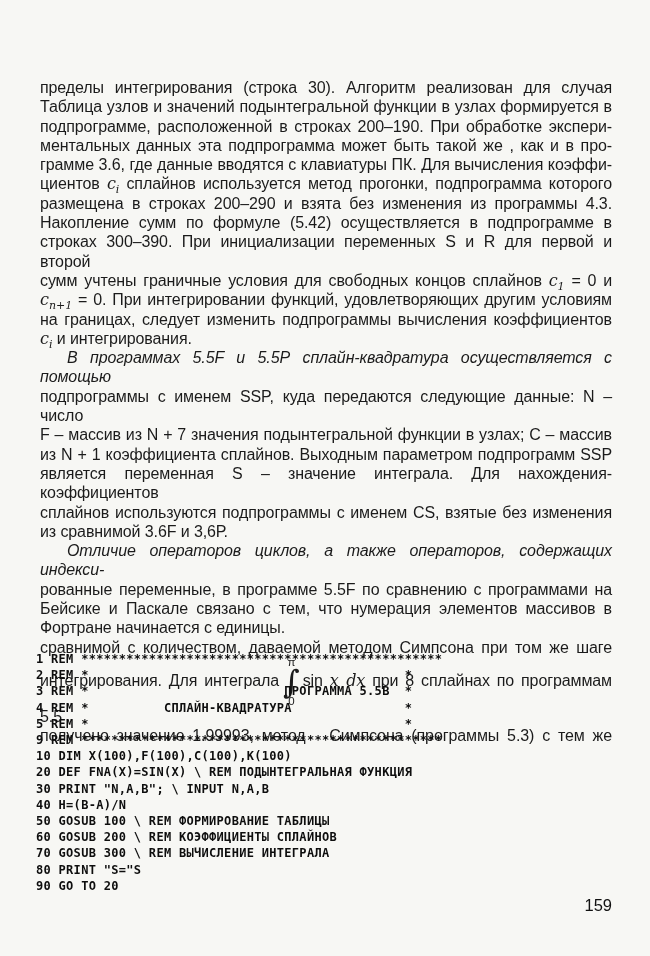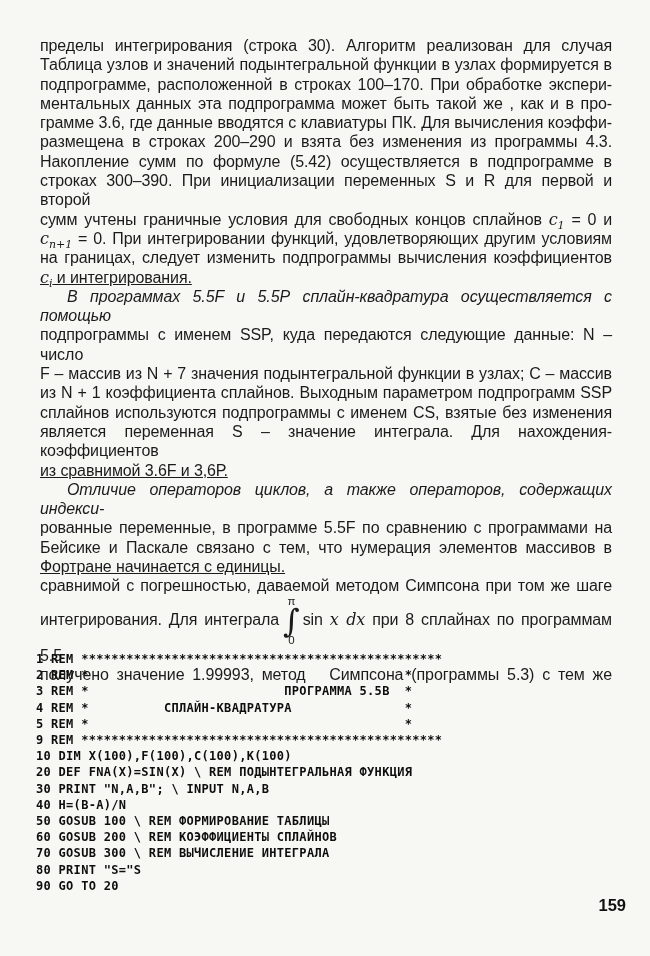--- a/index.html
+++ b/index.html
@@ -19,21 +19,20 @@
     color:#1b1b1b;
   }
   .para{margin:0;}
   .tline{
     text-align:justify;
     text-align-last:justify;
     -moz-text-align-last:justify;
   }
   .tline.tlast{
     text-align-last:left;
-    text-decoration:underline;
     -moz-text-align-last:left;
   }
   .tline.tindent{text-indent:27px;font-style:italic;}
   .mvar{
     font-family:"DejaVu Serif",serif;
     font-style:italic;
   }
   .mvar sub{
     font-size:11px;
     line-height:0;
@@ -61,62 +60,63 @@
     font-family:"DejaVu Sans Mono",monospace;
     font-size:12px;
     line-height:16.2px;
     font-weight:bold;
     letter-spacing:0.3px;
     white-space:pre;
     color:#0e0e0e;
   }
   .page-number{
     position:absolute;
-    top:896px;right:24px;
+    top:896px;right:38px;
     font-size:16.5px;
-    font-weight:bold;
+    font-weight:normal;
     color:#111;
   }
 </style>
 </head>
 <body>
 
 <div class="page" style="background: rgb(247, 247, 244);">
-  <div class="text-block" style="color: rgb(27, 27, 27);">
+  <div class="text-block" style="color: rgb(27, 27, 27); margin-top: 42px;">
       <div class="para">
         <div class="tline">пределы интегрирования (строка 30). Алгоритм реализован для случая</div>
         <div class="tline">Таблица узлов и значений подынтегральной функции в узлах формируется в</div>
-        <div class="tline">подпрограмме, расположенной в строках 100–170. При обработке экспери-</div>
+        <div class="tline">подпрограмме, расположенной в строках 200–190. При обработке экспери-</div>
         <div class="tline">ментальных данных эта подпрограмма может быть такой же , как и в про-</div>
         <div class="tline">грамме 3.6, где данные вводятся с клавиатуры ПК. Для вычисления коэффи-</div>
+        <div class="tline">циентов <span class="mvar">c<sub>i</sub></span> сплайнов используется метод прогонки, подпрограмма которого</div>
         <div class="tline">размещена в строках 200–290 и взята без изменения из программы 4.3.</div>
         <div class="tline">Накопление сумм по формуле (5.42) осуществляется в подпрограмме в</div>
         <div class="tline">строках 300–390. При инициализации переменных S и R для первой и второй</div>
         <div class="tline">сумм учтены граничные условия для свободных концов сплайнов <span class="mvar">c<sub>1</sub></span> = 0 и</div>
         <div class="tline"><span class="mvar">c<sub>n+1</sub></span> = 0. При интегрировании функций, удовлетворяющих другим условиям</div>
         <div class="tline">на границах, следует изменить подпрограммы вычисления коэффициентов</div>
         <div class="tline tlast"><span class="mvar">c<sub>i</sub></span> и интегрирования.</div>
       </div>
       <div class="para">
         <div class="tline tindent">В программах 5.5F и 5.5Р сплайн-квадратура осуществляется с помощью</div>
         <div class="tline">подпрограммы с именем SSP, куда передаются следующие данные: N – число</div>
         <div class="tline">F – массив из N + 7 значения подынтегральной функции в узлах; С – массив</div>
         <div class="tline">из N + 1 коэффициента сплайнов. Выходным параметром подпрограмм SSP</div>
+        <div class="tline">является переменная S – значение интеграла. Для нахождения-коэффициентов</div>
         <div class="tline">сплайнов используются подпрограммы с именем CS, взятые без изменения</div>
-        <div class="tline">является переменная S – значение интеграла. Для нахождения-коэффициентов</div>
         <div class="tline tlast">из сравнимой 3.6F и 3,6Р.</div>
       </div>
       <div class="para">
         <div class="tline tindent">Отличие операторов циклов, а также операторов, содержащих индекси-</div>
         <div class="tline">рованные переменные, в программе 5.5F по сравнению с программами на</div>
         <div class="tline">Бейсике и Паскале связано с тем, что нумерация элементов массивов в</div>
         <div class="tline tlast">Фортране начинается с единицы.</div>
       </div>
       <div class="para">
-        <div class="tline">сравнимой с погрешностью, даваемой методом Симпсона при том же шаге</div>
+        <div class="tline">сравнимой с количеством, даваемой методом Симпсона при том же шаге</div>
         <div class="tline">интегрирования. Для интеграла<span class="int-stack">
             <span class="int-top">π</span>
             <span class="int-sign">∫</span>
             <span class="int-bot">0</span>
           </span>sin <span class="em">x dx</span> при 8 сплайнах по программам 5.5</div>
         <div class="tline">получено значение 1.99993, метод   Симпсона (программы 5.3) с тем же</div>
       </div>
     </div>
   <div class="code-block" style="color: rgb(14, 14, 14);"><div class="cline">1 REM ************************************************</div><div class="cline">2 REM *                                          *</div><div class="cline">3 REM *                          ПРОГРАММА 5.5В  *</div><div class="cline">4 REM *          СПЛАЙН-КВАДРАТУРА               *</div><div class="cline">5 REM *                                          *</div><div class="cline">9 REM ************************************************</div><div class="cline">10 DIM X(100),F(100),C(100),K(100)</div><div class="cline">20 DEF FNA(X)=SIN(X) \ REM ПОДЫНТЕГРАЛЬНАЯ ФУНКЦИЯ</div><div class="cline">30 PRINT "N,A,B"; \ INPUT N,A,B</div><div class="cline">40 H=(B-A)/N</div><div class="cline">50 GOSUB 100 \ REM ФОРМИРОВАНИЕ ТАБЛИЦЫ</div><div class="cline">60 GOSUB 200 \ REM КОЭФФИЦИЕНТЫ СПЛАЙНОВ</div><div class="cline">70 GOSUB 300 \ REM ВЫЧИСЛЕНИЕ ИНТЕГРАЛА</div><div class="cline">80 PRINT "S="S</div><div class="cline">90 GO TO 20</div></div>
   <div class="page-number">159</div>

